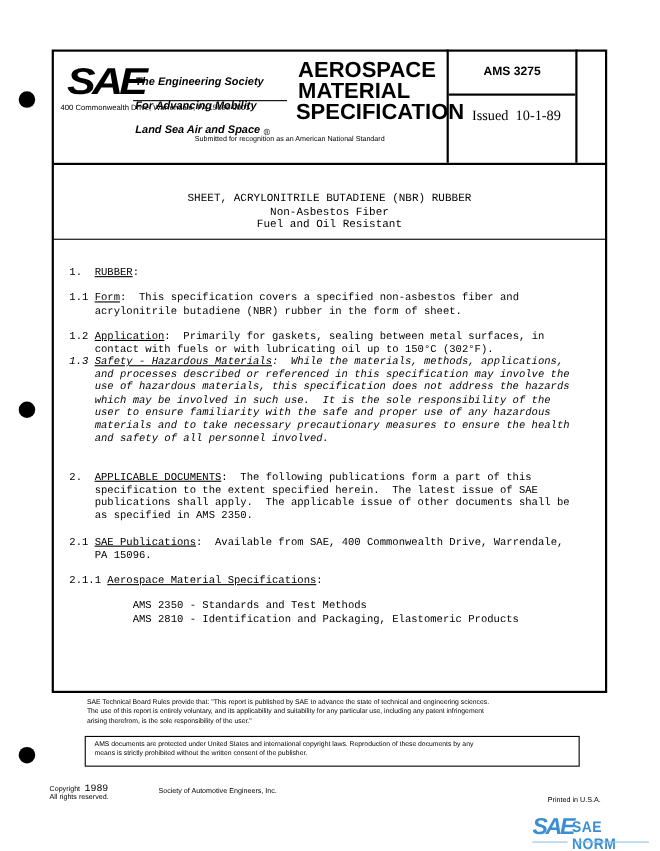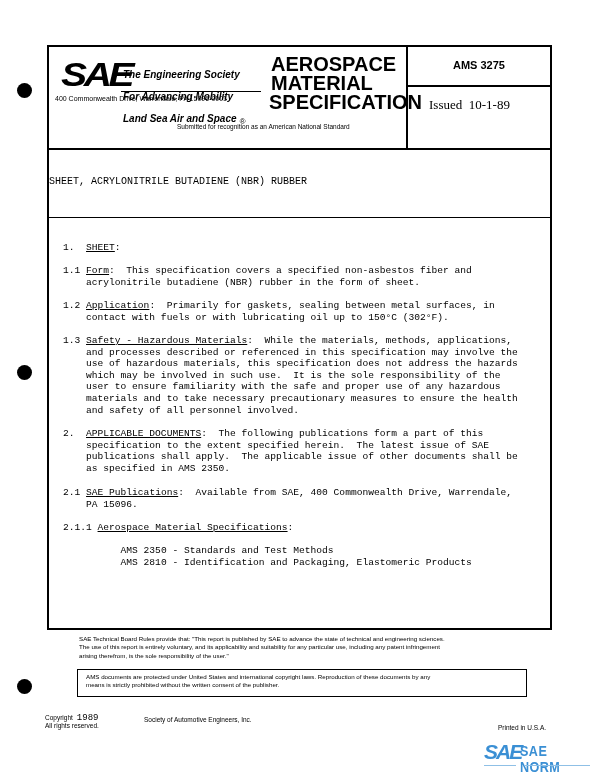--- a/index.html
+++ b/index.html
@@ -10,24 +10,24 @@
   .logo-area { position: absolute; left: 6px; top: 8px; width: 210px; }
   .sae-mark { position: absolute; left: 6px; top: 2px; font-family: "Liberation Sans", sans-serif; font-weight: bold; font-style: italic; font-size: 34px; letter-spacing: -3px; line-height: 34px; transform: scaleX(1.15); transform-origin: left; }
   .tagline { position: absolute; left: 68px; top: 3px; font-size: 10px; font-weight: bold; font-style: italic; line-height: 10px; white-space: nowrap; }
   .tagline div { height: 10px; margin-top: 12px; }
   .reg { font-size: 8px; font-weight: normal; vertical-align: -2px; margin-left: 3px; }
   .tag-rule { position: absolute; left: 66px; top: 36px; width: 140px; border-top: 1px solid #000; }
   .address { position: absolute; left: 0px; top: 40px; font-size: 7px; white-space: nowrap; }
   .aero-title { position: absolute; left: 222px; top: 8px; font-weight: bold; font-size: 20px; line-height: 19px; }
   .aero-title div:nth-child(3) { margin-left: -2px; }
   .submitted { position: absolute; left: 128px; top: 76px; font-size: 6.5px; white-space: nowrap; }
-  .ams-box { position: absolute; left: 357px; top: -2px; width: 146px; height: 103px; border-left: 2px solid #000; border-right: 2px solid #000; box-sizing: border-box; }
+  .ams-box { position: absolute; left: 357px; top: -2px; width: 119px; height: 103px; border-left: 2px solid #000; border-right: 2px solid #000; box-sizing: border-box; }
   .ams-num { height: 40px; border-bottom: 2px solid #000; display: flex; align-items: center; justify-content: center; font-weight: bold; font-size: 11px; }
   .issued { padding: 10px 0 0 21px; font-family: Liberation Serif, serif; font-size: 13px; }
-  .title-block { position: absolute; left: 0; top: 103px; width: 501px; height: 68px; border-bottom: 1px solid #000; font-family: "Liberation Mono", monospace; font-size: 10px; line-height: 11.5px; padding-top: 26px; box-sizing: border-box; }
+  .title-block { position: absolute; left: 0; top: 103px; width: 501px; height: 68px; border-bottom: 1px solid #000; text-align: center; font-family: "Liberation Mono", monospace; font-size: 10px; line-height: 11.5px; padding-top: 26px; box-sizing: border-box; }
   .body { position: absolute; left: 14px; top: 195px; width: 480px; font-family: "Liberation Mono", monospace; font-size: 9.6px; line-height: 11.6px; }
   .para { position: absolute; left: 0; white-space: pre; }
   .u { text-decoration: underline; }
   .rules { position: absolute; left: 79px; top: 635px; width: 470px; font-size: 6.2px; line-height: 8.4px; }
   .copybox { position: absolute; left: 77px; top: 669px; width: 450px; height: 28px; border: 1px solid #000; box-sizing: border-box; padding: 3px 0 0 8px; font-size: 6.2px; line-height: 8.4px; }
   .copyright { position: absolute; left: 45px; top: 714px; font-size: 6.5px; line-height: 7px; }
   .copyright .yr { font-family: "Liberation Mono", monospace; font-size: 9px; margin-left: 4px; text-align: right; }
   .society { position: absolute; left: 144px; top: 716px; font-size: 6.5px; }
   .printed { position: absolute; left: 498px; top: 724px; font-size: 6.5px; }
   .watermark { position: absolute; left: 484px; top: 740px; width: 110px; height: 30px; }
@@ -61,33 +61,35 @@
     </div>
     <div class="submitted">Submitted for recognition as an American National Standard</div>
     <div class="ams-box">
       <div class="ams-num">AMS 3275</div>
       <div class="issued"><span>Issued</span>&nbsp;&nbsp;<span>10-1-89</span></div>
     </div>
   </div>
 
   <div class="title-block">
     <div>SHEET, ACRYLONITRILE BUTADIENE (NBR) RUBBER</div>
+    <div>Non-Asbestos Fiber</div>
+    <div>Fuel and Oil Resistant</div>
   </div>
 
   <div class="body">
 
-    <div class="para" style="top:0px;"><span>1.</span>  <span class="u">SHEET</span><span>:</span></div>
+    <div class="para" style="top:0px;"><span>1.</span>  <span class="u">RUBBER</span><span>:</span></div>
 
     <div class="para" style="top:23px;"><span>1.1</span> <span class="u">Form</span><span>:  This specification covers a specified non-asbestos fiber and</span>
     <span>acrylonitrile butadiene (NBR) rubber in the form of sheet.</span></div>
 
     <div class="para" style="top:58px;"><span>1.2</span> <span class="u">Application</span><span>:  Primarily for gaskets, sealing between metal surfaces, in</span>
     <span>contact with fuels or with lubricating oil up to 150°C (302°F).</span></div>
 
-    <div class="para" style="top:93px;"><span>1.3</span> <span class="u">Safety - Hazardous Materials</span><span>:  While the materials, methods, applications,</span>
+    <div class="para" style="top:81px;font-style:italic;"><span>1.3</span> <span class="u">Safety - Hazardous Materials</span><span>:  While the materials, methods, applications,</span>
     <span>and processes described or referenced in this specification may involve the</span>
     <span>use of hazardous materials, this specification does not address the hazards</span>
     <span>which may be involved in such use.  It is the sole responsibility of the</span>
     <span>user to ensure familiarity with the safe and proper use of any hazardous</span>
     <span>materials and to take necessary precautionary measures to ensure the health</span>
     <span>and safety of all personnel involved.</span></div>
 
     <div class="para" style="top:186px;"><span>2.</span>  <span class="u">APPLICABLE DOCUMENTS</span><span>:  The following publications form a part of this</span>
     <span>specification to the extent specified herein.  The latest issue of SAE</span>
     <span>publications shall apply.  The applicable issue of other documents shall be</span>

